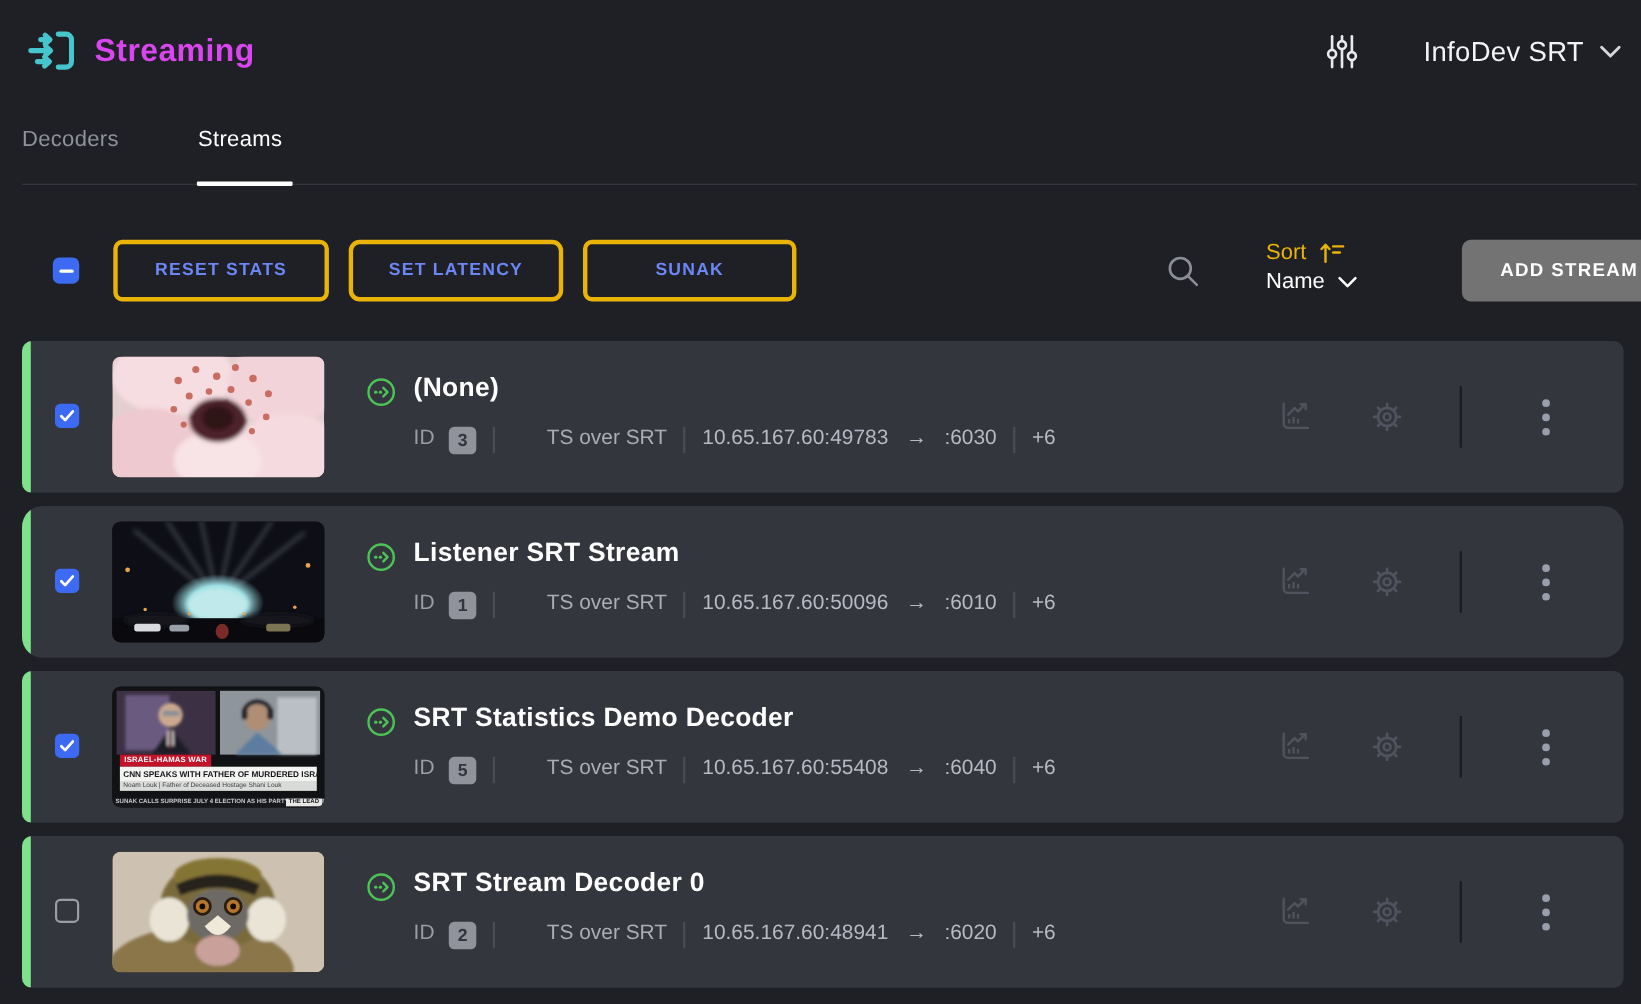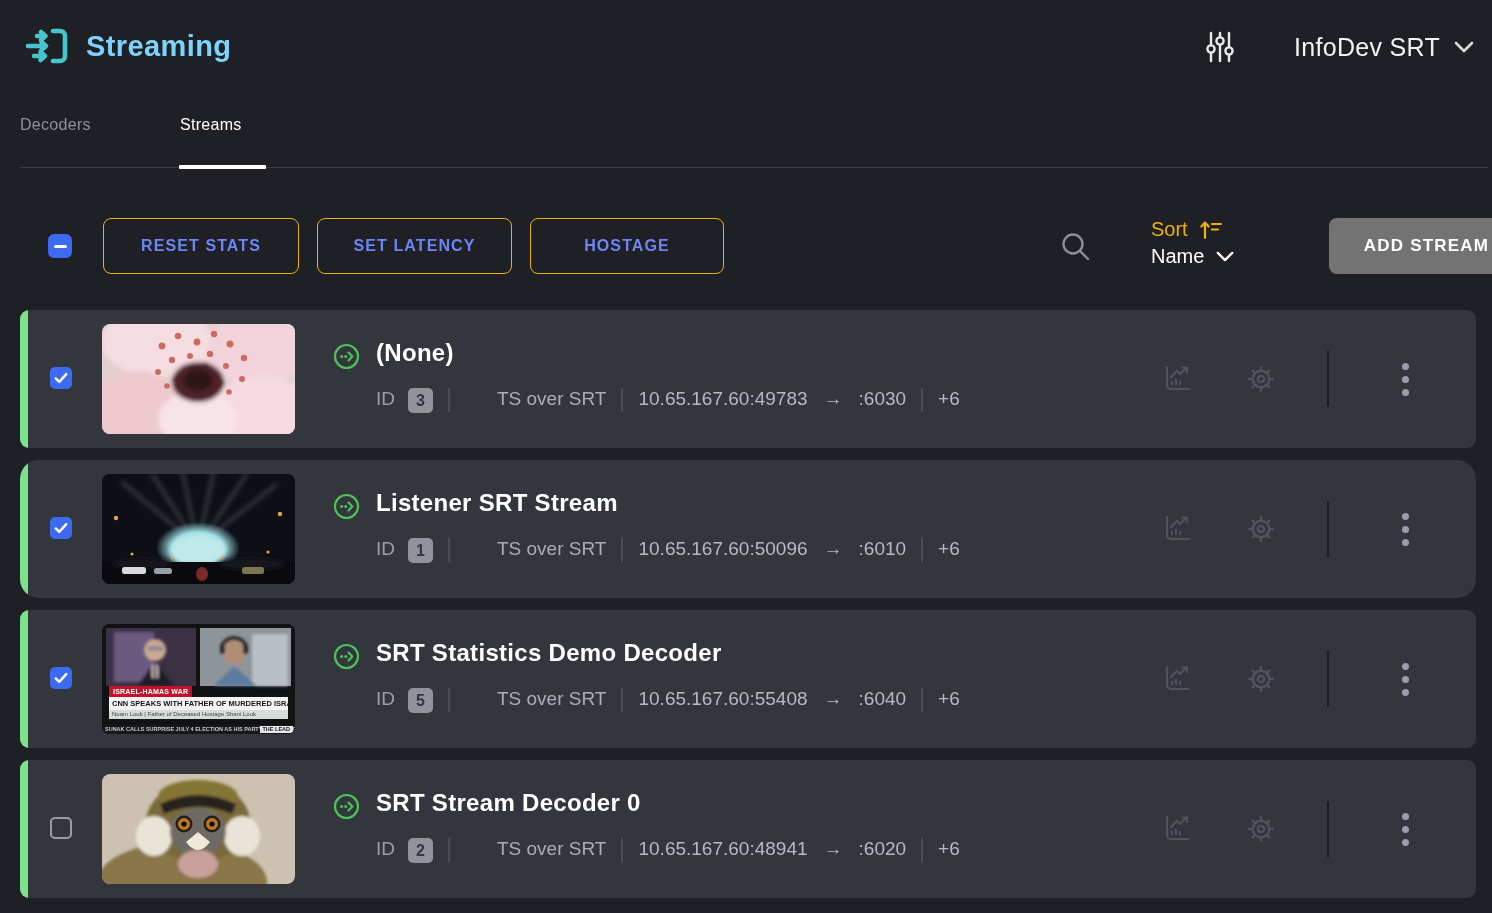--- a/index.html
+++ b/index.html
@@ -9,49 +9,49 @@
     font-family:"Liberation Sans", sans-serif;
     color:#fff;
     overflow:hidden;
     position:relative;
   }
   .icon { display:inline-block; vertical-align:middle; }
 
   
   .app-header { position:absolute; left:0; top:0; width:1492px; height:100px; }
   .logo { position:absolute; left:24px; top:22px; width:48px; height:48px; color:#46c5cd; }
-  .page-title { position:absolute; left:86px; top:30px; font-size:29px; font-weight:bold; letter-spacing:.4px; color:#7dd3fc; }
+  .page-title { position:absolute; left:86px; top:30px; font-size:29px; font-weight:bold; letter-spacing:.4px; color:#d946ef; }
   .profile { position:absolute; right:18px; top:30px; display:flex; align-items:center; gap:14px; cursor:pointer; }
   .profile-label { font-size:25px; font-weight:500; color:#f2f3f5; letter-spacing:.3px;margin-left:45px; }
   .sliders-icon { color:#e8e9ec; }
   .chev { color:#d6d7db; }
 
   
   .tabs { position:absolute; left:0; top:108px; width:1492px; height:62px; }
-  .tab { position:absolute; top:8px; font-size:16px; letter-spacing:.3px; cursor:pointer; }
+  .tab { position:absolute; top:8px; font-size:20px; letter-spacing:.3px; cursor:pointer; }
   .tab-decoders { left:20px; color:#8f929a; }
   .tab-streams { left:180px; color:#fff; font-weight:500; }
   .tabs-rule { position:absolute; left:20px; right:4px; top:59px; height:1px; background:#3a3b42; }
   .tab-indicator { position:absolute; left:179px; top:57px; width:87px; height:4px; background:#fff; border-radius:1px; }
 
   
   .toolbar { position:absolute; left:0; top:218px; width:1492px; height:56px; }
   .checkbox { width:24px; height:24px; border:2px solid #9a9da6; border-radius:6px; background:transparent;
               display:flex; align-items:center; justify-content:center; cursor:pointer; }
   .checkbox svg { display:none; }
   .checkbox[data-checked="true"] { background:#3d6af2; border-color:#3d6af2; }
   .checkbox[data-checked="true"] svg { display:block; }
   .checkbox.indeterminate { background:#3d6af2; border-color:#3d6af2; }
   .checkbox.indeterminate .minus-bar { display:block; width:13px; height:3px; background:#fff; border-radius:2px; }
   .select-all { position:absolute; left:48px; top:16px; }
-  .btn-outline { position:absolute; top:0; height:56px; border:1px solid #eab308; border-radius:8px;
+  .btn-outline { position:absolute; top:0; height:56px; border:4px solid #eab308; border-radius:8px;
                  background:transparent; color:#6c86f5; font-family:"Liberation Sans",sans-serif;
                  font-size:16px; font-weight:bold; letter-spacing:1.1px; cursor:pointer; }
   .btn-reset { left:103px; width:196px; }
-  .btn-latency { left:317px; width:195px; }
+  .btn-latency { left:317px; width:195px;border-radius:10px; }
   .btn-delete { left:530px; width:194px; }
   .search-btn { position:absolute; left:1058px; top:11px; width:36px; height:36px; background:none; border:none;
                 color:#8b8e96; cursor:pointer; }
   .sort-box { position:absolute; left:1151px; top:0; width:110px; height:56px; cursor:pointer; }
   .sort-top { display:flex; align-items:center; gap:10px; color:#eab308; font-size:20px; }
   .sort-bottom { display:flex; align-items:center; gap:12px; margin-top:4px; color:#fff; font-size:20px; font-weight:500; }
   .btn-primary { position:absolute; left:1281px; top:0; width:195px; height:56px; background:#737373; border:none;
                  border-radius:8px; color:#fff; font-family:"Liberation Sans",sans-serif; font-size:17px;
                  font-weight:bold; letter-spacing:1.2px; cursor:pointer;margin-left:48px; }
 
@@ -185,21 +185,21 @@
   <div class="tabs-rule"></div>
   <div class="tab-indicator"></div>
 </div>
 
 <div class="toolbar">
   <div class="checkbox indeterminate select-all">
     <span class="minus-bar"></span>
   </div>
   <button class="btn-outline btn-reset">RESET STATS</button>
   <button class="btn-outline btn-latency">SET LATENCY</button>
-  <button class="btn-outline btn-delete">HOSTAGE</button>
+  <button class="btn-outline btn-delete">SUNAK</button>
   <button class="search-btn">
     <svg width="36" height="36">
         <use href="#sym-search"></use>
       </svg>
   </button>
   <div class="sort-box">
     <div class="sort-top">
       <span>Sort</span>
       <svg class="icon" width="26" height="22">
           <use href="#sym-sort"></use>

